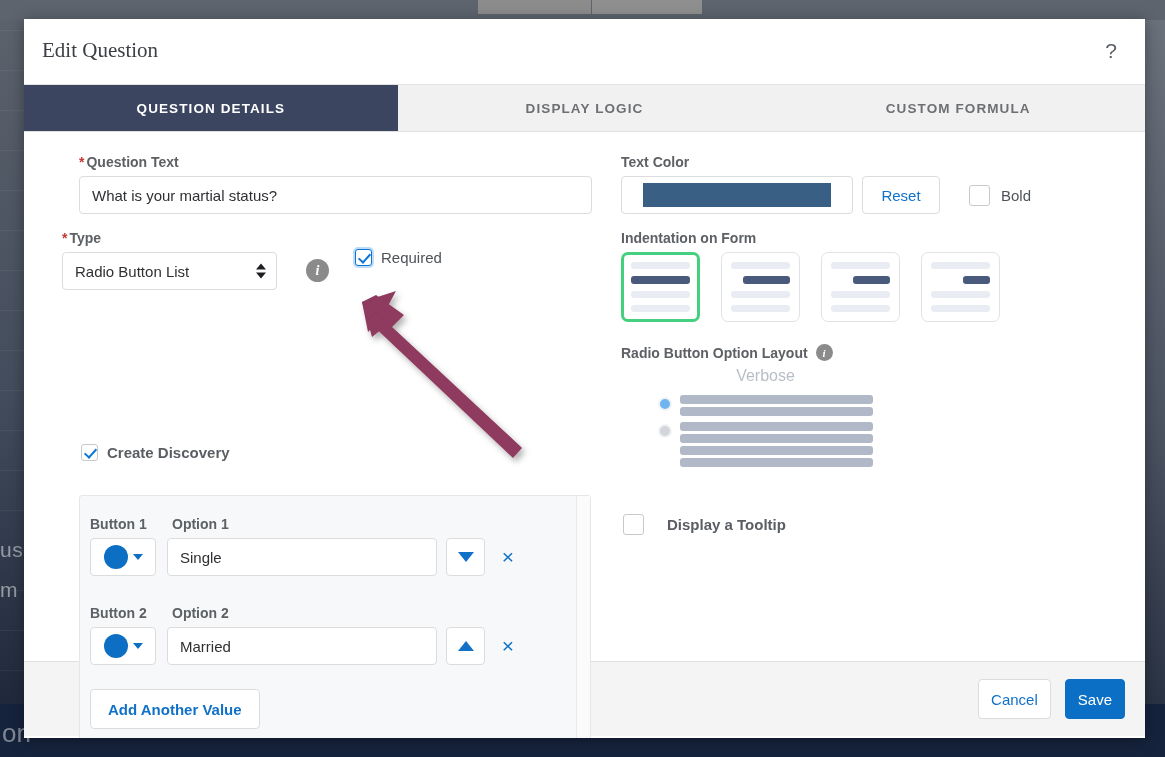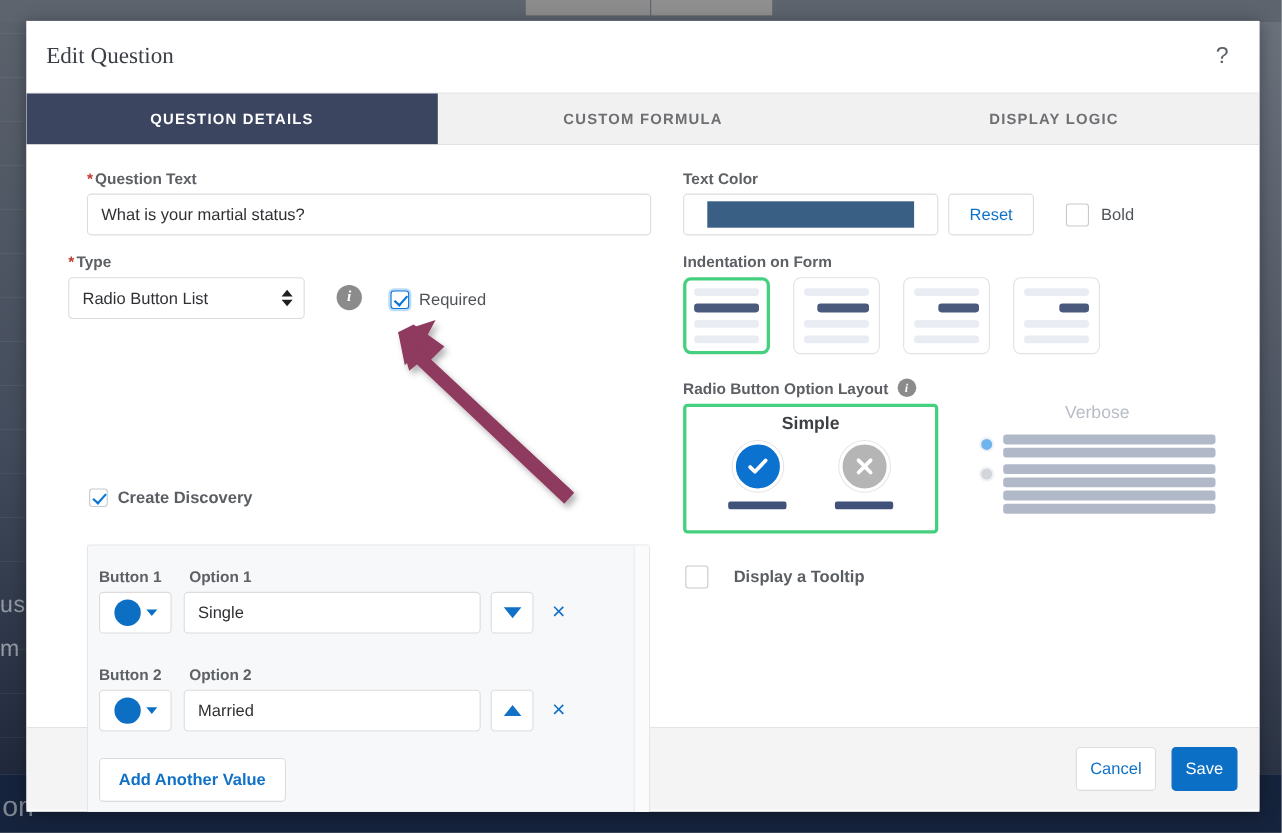--- a/index.html
+++ b/index.html
@@ -454,22 +454,22 @@
 
 <div id="modal">
 
   <div class="modal-header">
     <div class="modal-title">Edit Question</div>
     <button class="help-btn">?</button>
   </div>
 
   <div class="tabs">
     <div class="tab active">QUESTION DETAILS</div>
+    <div class="tab">DISPLAY LOGIC</div>
     <div class="tab">CUSTOM FORMULA</div>
-    <div class="tab">DISPLAY LOGIC</div>
   </div>
 
   <div class="modal-body">
 
     <div class="col-left">
 
       <div style="position:absolute; left:23px; top:22px;">
         <div class="fld-label">
           <span class="req-star">*</span><span>Question Text</span>
         </div>
@@ -483,21 +483,21 @@
           </div>
           <div class="select-wrap">
             <div class="select-box">Radio Button List</div>
             <div class="spinner">
               <i class="up"></i>
                 <i class="down"></i>
             </div>
           </div>
         </div>
         <div style="margin-left:29px; margin-bottom:8px;" class="info-dot">i</div>
-        <div style="margin-left:26px; margin-bottom:9px;" class="cb-row">
+        <div style="margin-left:26px; margin-bottom:24px;" class="cb-row">
           <span class="cbox checked focus"></span>
           <span class="cb-label">Required</span>
         </div>
       </div>
 
       <div style="position:absolute; left:25px; top:312px;" class="cb-row">
         <span class="cbox checked"></span>
         <span class="cb-label bold">Create Discovery</span>
       </div>
     </div>
@@ -593,41 +593,20 @@
         </div>
       </div>
 
       <div style="position:absolute; left:24px; top:212px;">
         <div class="fld-label" style="display:flex; align-items:center; gap:8px;">
           <span>Radio Button Option Layout</span>
           <span class="info-dot sm">i</span>
         </div>
         <div class="layout-row">
 
-          <div class="simple-card">
-            <div class="simple-title">Simple</div>
-            <div class="simple-icons">
-              <div class="sicon">
-                <div class="circ blue">
-                  <svg width="24" height="24" viewBox="0 0 24 24" aria-hidden="true">
-                    <path d="M5 12.6l4.3 4.3L19 6.6" fill="none" stroke="#ffffff" stroke-width="3.4" stroke-linecap="round" stroke-linejoin="round"></path>
-                  </svg>
-                </div>
-                <div class="underbar"></div>
-              </div>
-              <div class="sicon">
-                <div class="circ grey">
-                  <svg width="24" height="24" viewBox="0 0 24 24" aria-hidden="true">
-                    <path d="M6.5 6.5l11 11M17.5 6.5l-11 11" fill="none" stroke="#ffffff" stroke-width="3.4" stroke-linecap="round"></path>
-                  </svg>
-                </div>
-                <div class="underbar"></div>
-              </div>
-            </div>
-          </div>
 
           <div class="verbose-card">
             <div class="verbose-title">Verbose</div>
             <div class="vrow">
               <span class="vdot on"></span>
               <span class="vbars">
                 <span class="vbar" style="display:block;"></span>
                 <span class="vbar" style="display:block;"></span>
               </span>
             </div>

